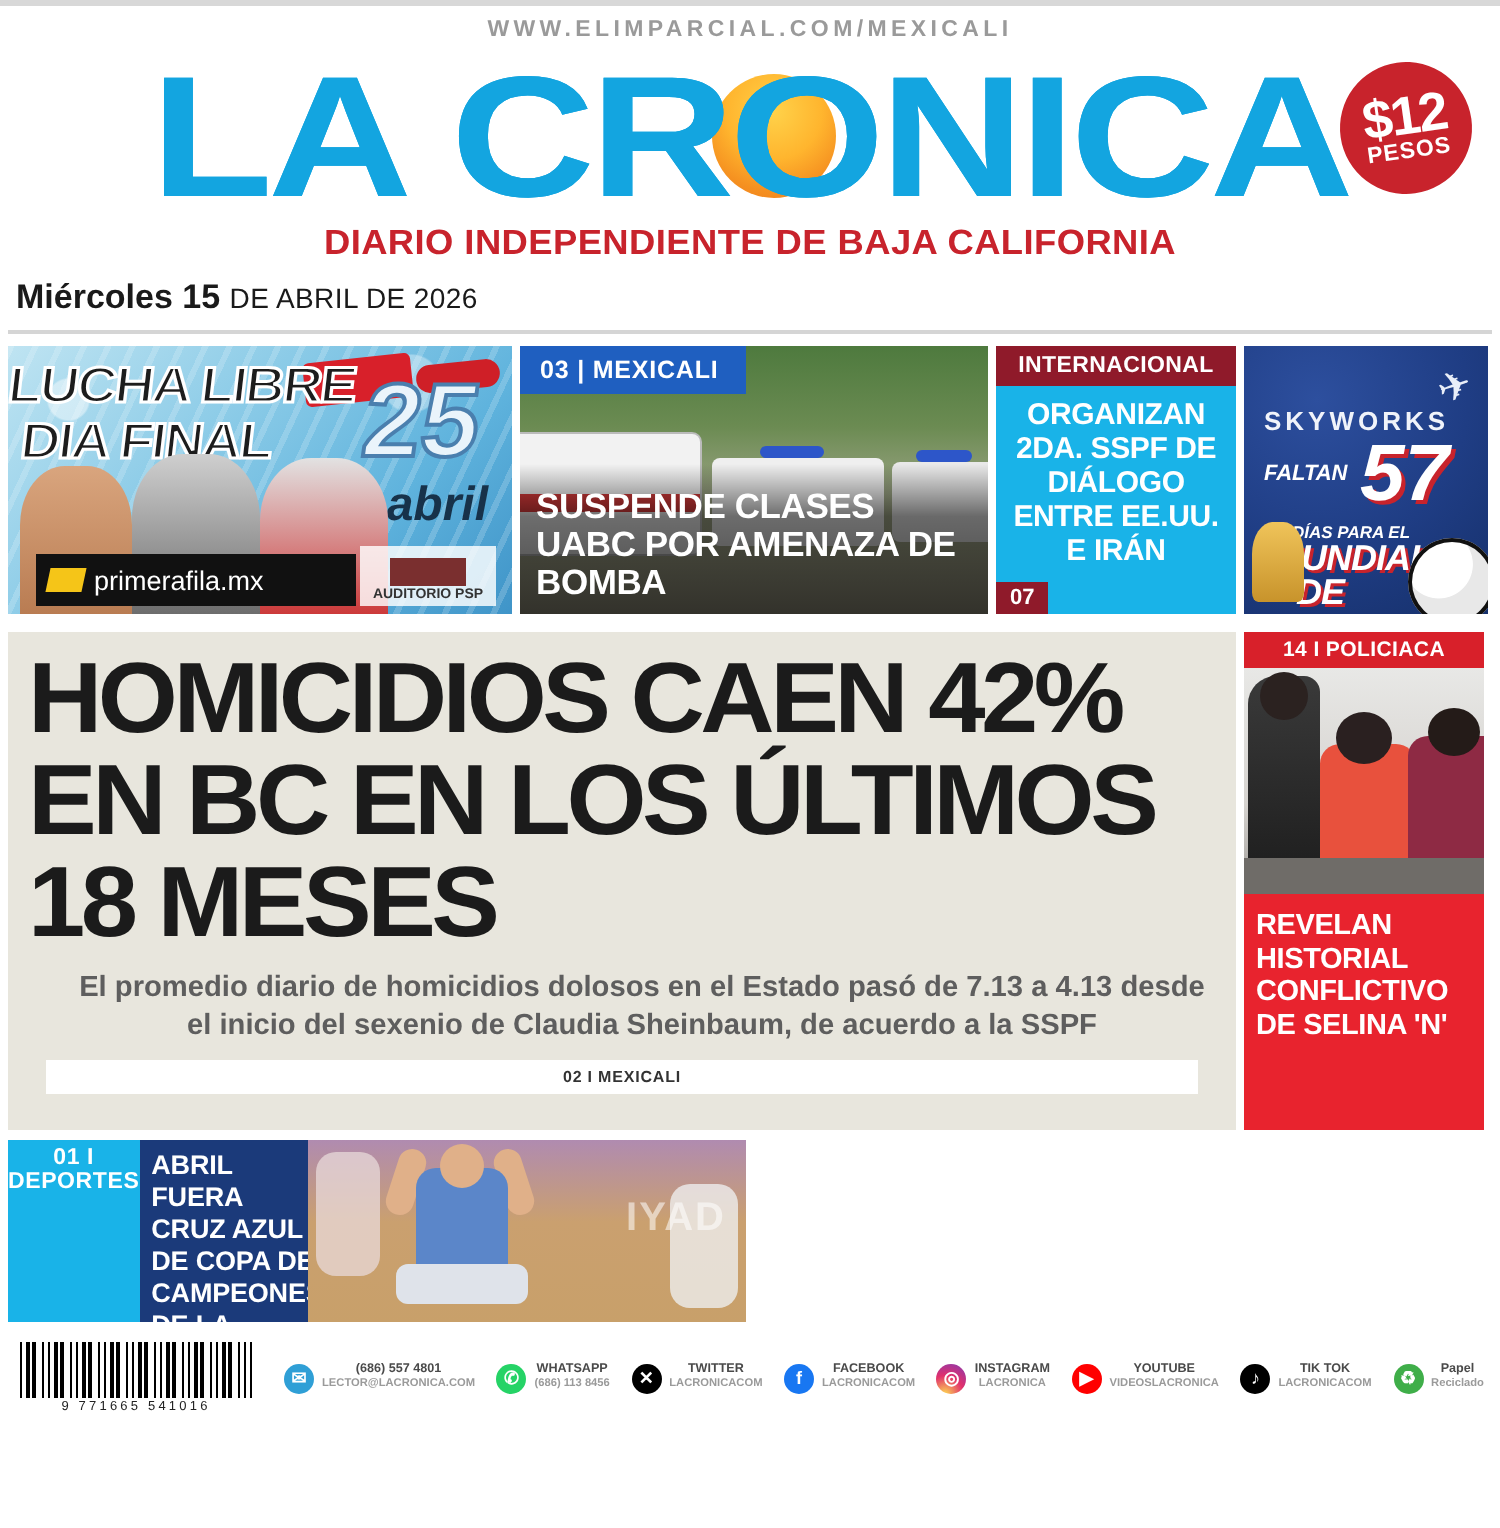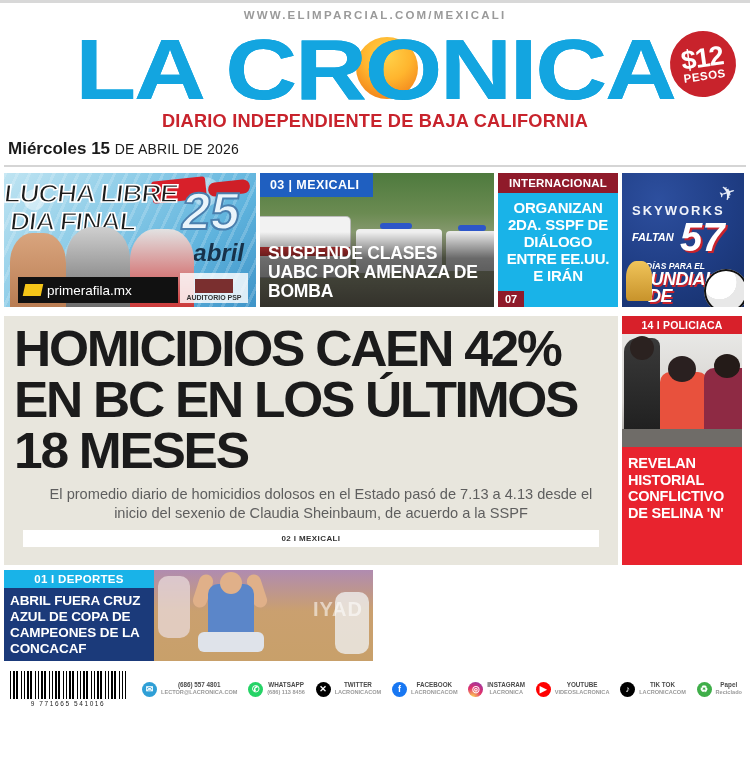--- a/index.html
+++ b/index.html
@@ -235,21 +235,21 @@
     width: 614px; background: #e8e6dd; position: relative;
     padding: 8px 10px 6px 10px;
   }
   .main-head {
     font-size: 50px; font-weight: bold; color: #1b1b1b;
     line-height: 51px; letter-spacing: -2.2px;
     transform: scaleX(1.03); transform-origin: left top;
   }
   .main-deck {
     font-size: 14.6px; color: #5e5e5e; line-height: 19px;
-    text-align: center; margin-top: 8px; font-weight: normal; margin-left: 20px;
+    text-align: center; margin-top: 8px; font-weight: bold; margin-left: 20px;
   }
   .main-pagetag {
     margin: 7px auto 0 auto; width: 97%; background: #fff;
     text-align: center; font-size: 8px; font-weight: bold;
     color: #333; padding: 4px 0; letter-spacing: 0.4px;
   }
 
   .side-police {
     width: 120px; background: #fff; position: relative; display:flex; flex-direction:column;
   }
@@ -270,21 +270,21 @@
   .pp-bench { position:absolute; left:0; bottom:0; width:100%; height:18px; background:#6f6c68;}
   .pol-head {
     background: #e8232e; color:#fff; flex:1;
     font-size: 14.5px; font-weight: bold; line-height: 16.5px;
     padding: 8px 6px; letter-spacing: -0.2px;
   }
 
   
   .bottom-row { display:flex; gap:4px; padding: 5px 4px 0 4px; height: 96px; }
   .bot-card { width: 369px; position: relative; display:flex; overflow:hidden; }
-  .bot-left-col { width: 150px; display:flex; flex-direction:column; }
+  .bot-left-col { width: 150px; display:flex; flex-direction:row; }
   .bot-tag {
     color:#fff; font-size: 11.5px; font-weight:bold; text-align:center;
     padding: 3px 0; letter-spacing: 0.3px;
   }
   .bot-head {
     flex:1; color:#fff; font-size: 13.5px; font-weight:bold;
     line-height: 16px; padding: 5px 6px; letter-spacing: -0.1px;
   }
   .bot-photo { flex:1; position:relative; overflow:hidden; }
   .ph-soccer { background: linear-gradient(180deg,#b08bb0 0%, #caa06f 45%, #c8a06a 100%); }

